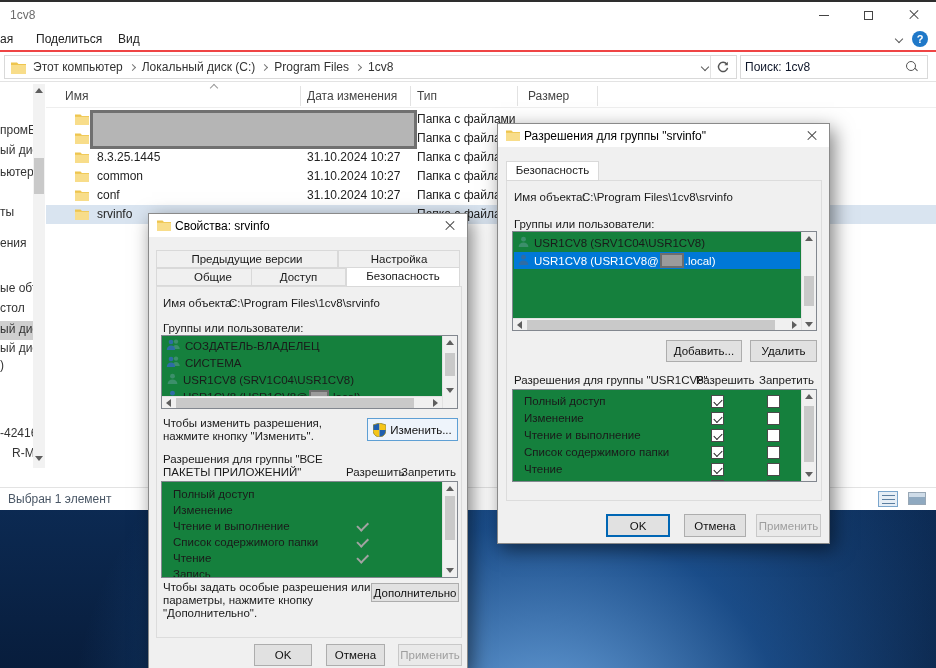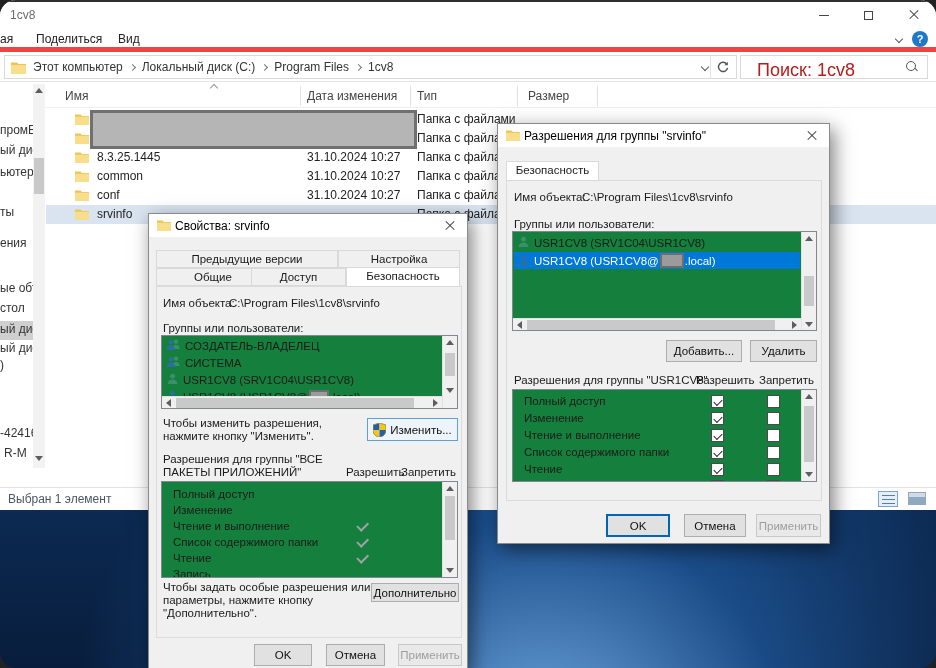--- a/index.html
+++ b/index.html
@@ -1,19 +1,19 @@
 <!DOCTYPE html>
 <html><head>
 <meta charset="utf-8">
 <style>
   * { margin:0; padding:0; box-sizing:border-box; }
   html,body { background:#222; }
   .screen { position:relative; width:936px; height:668px; overflow:hidden;
     font-family:"Liberation Sans","DejaVu Sans",sans-serif; font-size:12px; color:#1a1a1a;
-    background:#0b2a52;border-radius:16px; }
+    background:#0b2a52; }
   .abs { position:absolute; }
 
   
   .desktop { position:absolute; inset:0;
     background:
       radial-gradient(ellipse 65% 85% at 58% 112%, rgba(120,180,240,.95), rgba(40,110,190,.55) 40%, rgba(12,45,95,0) 78%),
       linear-gradient(180deg,#123e77 0%,#0f3566 55%,#081d3c 100%); }
 
   
   .explorer { position:absolute; left:0; top:0; width:936px; height:510px; background:#fff; z-index:1; }
@@ -21,37 +21,37 @@
   .titlebar { position:absolute; left:0; top:2px; width:936px; height:26px; background:#fff; }
   .win-title { position:absolute; left:10px; top:6px; color:#6b6b6b; font-size:12px; }
   .wc { position:absolute; right:0; top:0; height:26px; display:flex; }
   .wc-btn { width:45px; height:26px; display:flex; align-items:center; justify-content:center; }
   .ic-min { width:10px; height:1px; background:#444; display:block; }
   .ic-max { width:9px; height:9px; border:1px solid #444; display:block; }
   .ic-close { position:relative; width:12px; height:12px; display:block; }
   .ic-close::before,.ic-close::after { content:""; position:absolute; left:0; top:5px; width:12px; height:1.2px; background:#444; }
   .ic-close::before { transform:rotate(45deg); } .ic-close::after { transform:rotate(-45deg); }
 
-  .ribbon { position:absolute; left:0; top:28px; width:936px; height:24px; background:#fff; border-bottom:5px solid #ef4444; }
+  .ribbon { position:absolute; left:0; top:28px; width:936px; height:24px; background:#fff; border-bottom:2px solid #ef4444; }
   .rtab { position:absolute; top:4px; font-size:12px; color:#222; }
   .chev { display:inline-block; width:6px; height:6px; border-right:1.4px solid #5a5a5a; border-bottom:1.4px solid #5a5a5a; }
   .chev-down { transform:rotate(45deg); }
   .help-circle { position:absolute; right:8px; top:3px; width:16px; height:16px; border-radius:50%; background:#1f78c8; color:#fff;
      font-size:11px; font-weight:bold; text-align:center; line-height:16px; }
   .help-circle::after { content:"?"; }
   .ribbon-chev { position:absolute; right:34px; top:8px; }
 
   .addrbar { position:absolute; left:0; top:52px; width:936px; height:30px; background:#fff; border-bottom:1px solid #e3e3e3; }
   .addrbox { position:absolute; left:4px; top:3px; width:733px; height:24px; border:1px solid #d9d9d9; background:#fff; }
   .crumbs { position:absolute; left:28px; top:0; height:22px; display:flex; align-items:center; gap:7px; color:#333; font-size:12px; }
   .crumb-sep { width:5px; height:5px; border-right:1.3px solid #777; border-bottom:1.3px solid #777; transform:rotate(-45deg); }
   .addr-chev { position:absolute; right:28px; top:8px; }
   .refresh-btn { position:absolute; right:2px; top:0; width:24px; height:22px; border-left:1px solid #e3e3e3; display:flex; align-items:center; justify-content:center; }
   .searchbox { position:absolute; left:740px; top:3px; width:188px; height:24px; border:1px solid #d9d9d9; background:#fff; }
-  .search-ph { position:absolute; left:16px; top:4px; color:#b91c1c; font-size:18px; }
+  .search-ph { position:absolute; left:4px; top:4px; color:#0f172a; font-size:12px; }
   .mag { position:absolute; right:9px; top:5px; width:12px; height:12px; }
   .mag::before { content:""; position:absolute; left:0; top:0; width:8px; height:8px; border:1.4px solid #555; border-radius:50%; }
   .mag::after { content:""; position:absolute; left:8px; top:8px; width:4px; height:1.4px; background:#555; transform:rotate(45deg); }
 
   
   .side-frag { position:absolute; color:#333; font-size:12px; white-space:nowrap; }
   .side-hl { position:absolute; left:0; top:321px; width:33px; height:19px; background:#cfcfcf; }
   .side-sb { position:absolute; left:33px; top:84px; width:12px; height:384px; background:#f2f2f2; }
   .sb-thumb-v { position:absolute; left:1px; width:10px; background:#c9c9c9; }
   .tri { width:0; height:0; position:absolute; }
@@ -180,21 +180,21 @@
     <span class="side-frag" style="left:0;top:143px">ый дис</span>
     <span class="side-frag" style="left:0;top:165px">ьютер</span>
     <span class="side-frag" style="left:0;top:205px">ты</span>
     <span class="side-frag" style="left:0;top:236px">ения</span>
     <span class="side-frag" style="left:0;top:281px">ые объ</span>
     <span class="side-frag" style="left:0;top:301px">стол</span>
     <span class="side-frag" style="left:0;top:322px">ый дис</span>
     <span class="side-frag" style="left:0;top:341px">ый дис</span>
     <span class="side-frag" style="left:0;top:358px">)</span>
     <span class="side-frag" style="left:0;top:426px">-42416</span>
-    <span class="side-frag" style="left:4px;top:446px">R-M</span>
+    <span class="side-frag" style="left:12px;top:446px">R-M</span>
     <div class="side-sb">
       <span class="tri tri-up" style="left:2px;top:4px"></span>
       <div class="sb-thumb-v" style="top:74px;height:36px"></div>
       <span class="tri tri-down" style="left:2px;top:372px"></span>
     </div>
 
     <div class="cols">
       <span class="sortchev"></span>
       <span class="collabel" style="left:19px">Имя</span>
       <span class="collabel" style="left:261px">Дата изменения</span>

